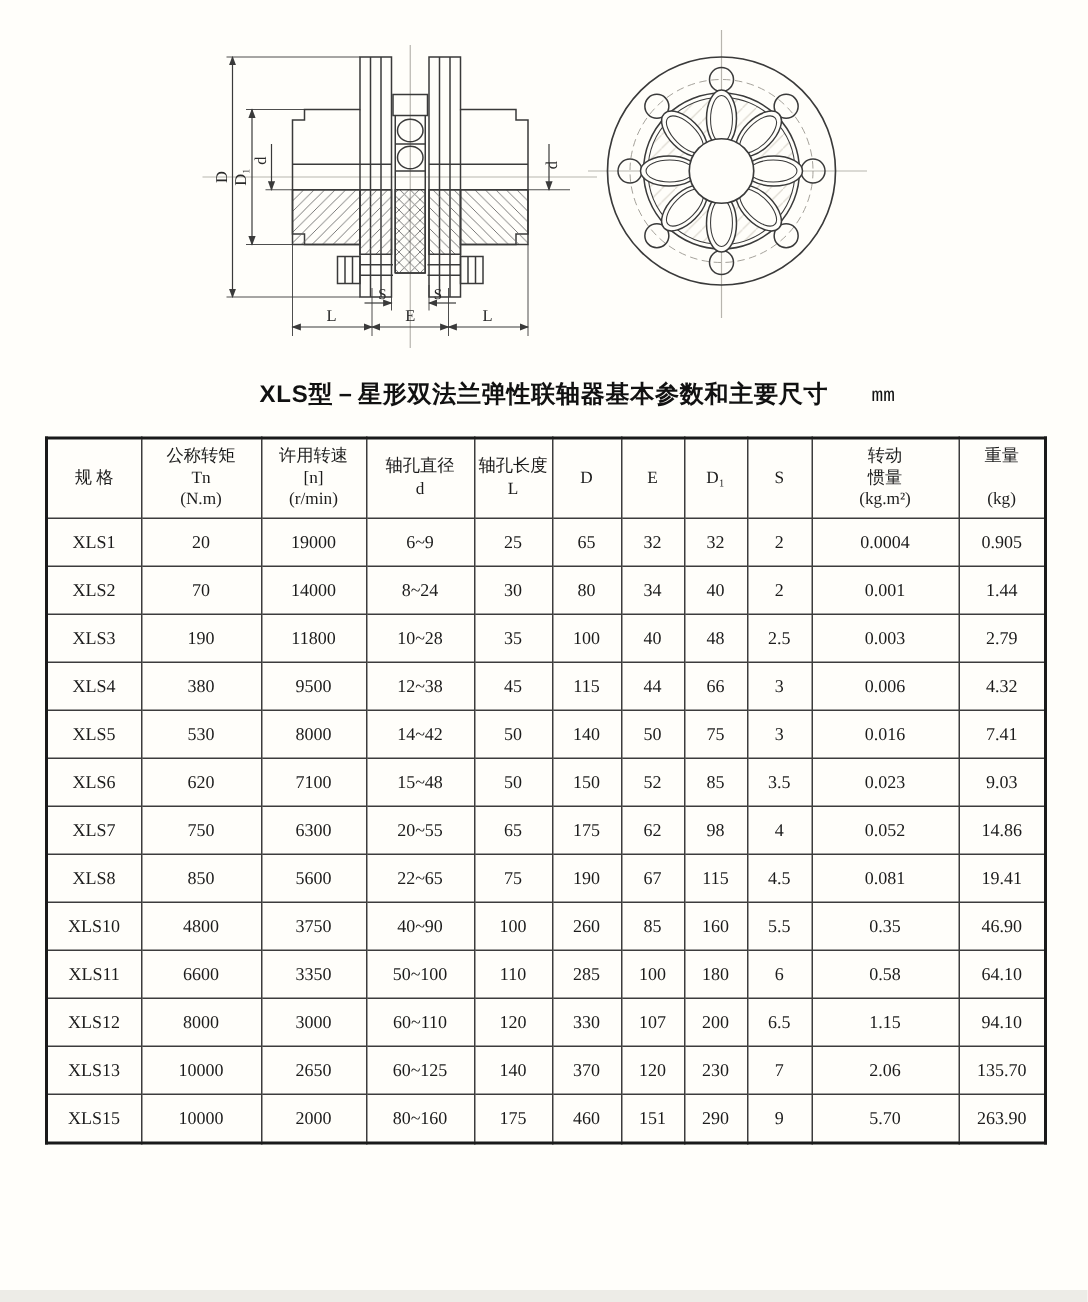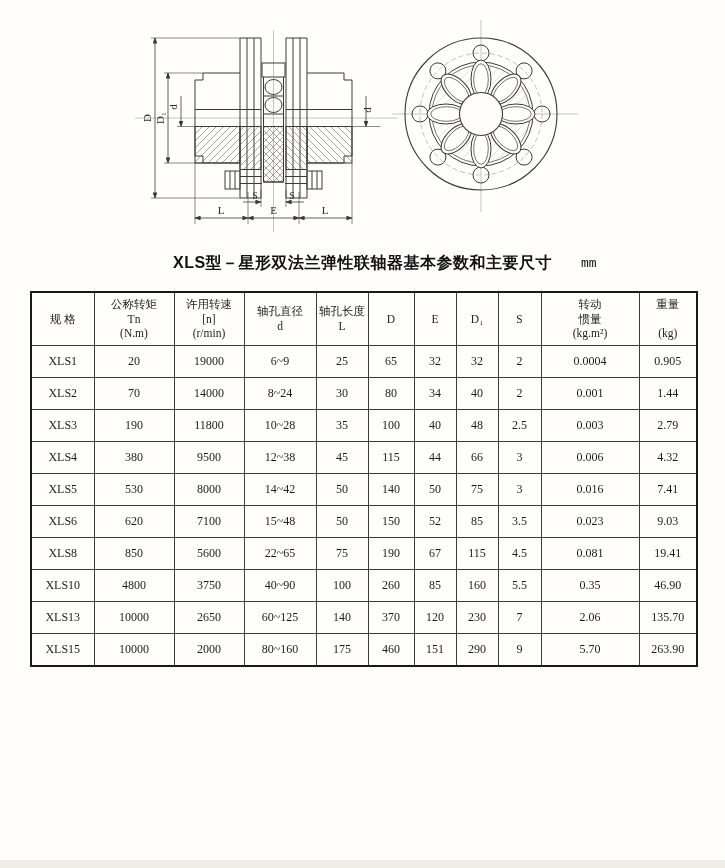--- a/index.html
+++ b/index.html
@@ -327,20 +327,33 @@
           <td>15~48</td>
           <td>50</td>
           <td>150</td>
           <td>52</td>
           <td>85</td>
           <td>3.5</td>
           <td>0.023</td>
           <td>9.03</td>
         </tr>
         <tr>
+          <td>XLS7</td>
+          <td>750</td>
+          <td>6300</td>
+          <td>20~55</td>
+          <td>65</td>
+          <td>175</td>
+          <td>62</td>
+          <td>98</td>
+          <td>4</td>
+          <td>0.052</td>
+          <td>14.86</td>
+        </tr>
+        <tr>
           <td>XLS8</td>
           <td>850</td>
           <td>5600</td>
           <td>22~65</td>
           <td>75</td>
           <td>190</td>
           <td>67</td>
           <td>115</td>
           <td>4.5</td>
           <td>0.081</td>
@@ -353,20 +366,46 @@
           <td>40~90</td>
           <td>100</td>
           <td>260</td>
           <td>85</td>
           <td>160</td>
           <td>5.5</td>
           <td>0.35</td>
           <td>46.90</td>
         </tr>
         <tr>
+          <td>XLS11</td>
+          <td>6600</td>
+          <td>3350</td>
+          <td>50~100</td>
+          <td>110</td>
+          <td>285</td>
+          <td>100</td>
+          <td>180</td>
+          <td>6</td>
+          <td>0.58</td>
+          <td>64.10</td>
+        </tr>
+        <tr>
+          <td>XLS12</td>
+          <td>8000</td>
+          <td>3000</td>
+          <td>60~110</td>
+          <td>120</td>
+          <td>330</td>
+          <td>107</td>
+          <td>200</td>
+          <td>6.5</td>
+          <td>1.15</td>
+          <td>94.10</td>
+        </tr>
+        <tr>
           <td>XLS13</td>
           <td>10000</td>
           <td>2650</td>
           <td>60~125</td>
           <td>140</td>
           <td>370</td>
           <td>120</td>
           <td>230</td>
           <td>7</td>
           <td>2.06</td>

